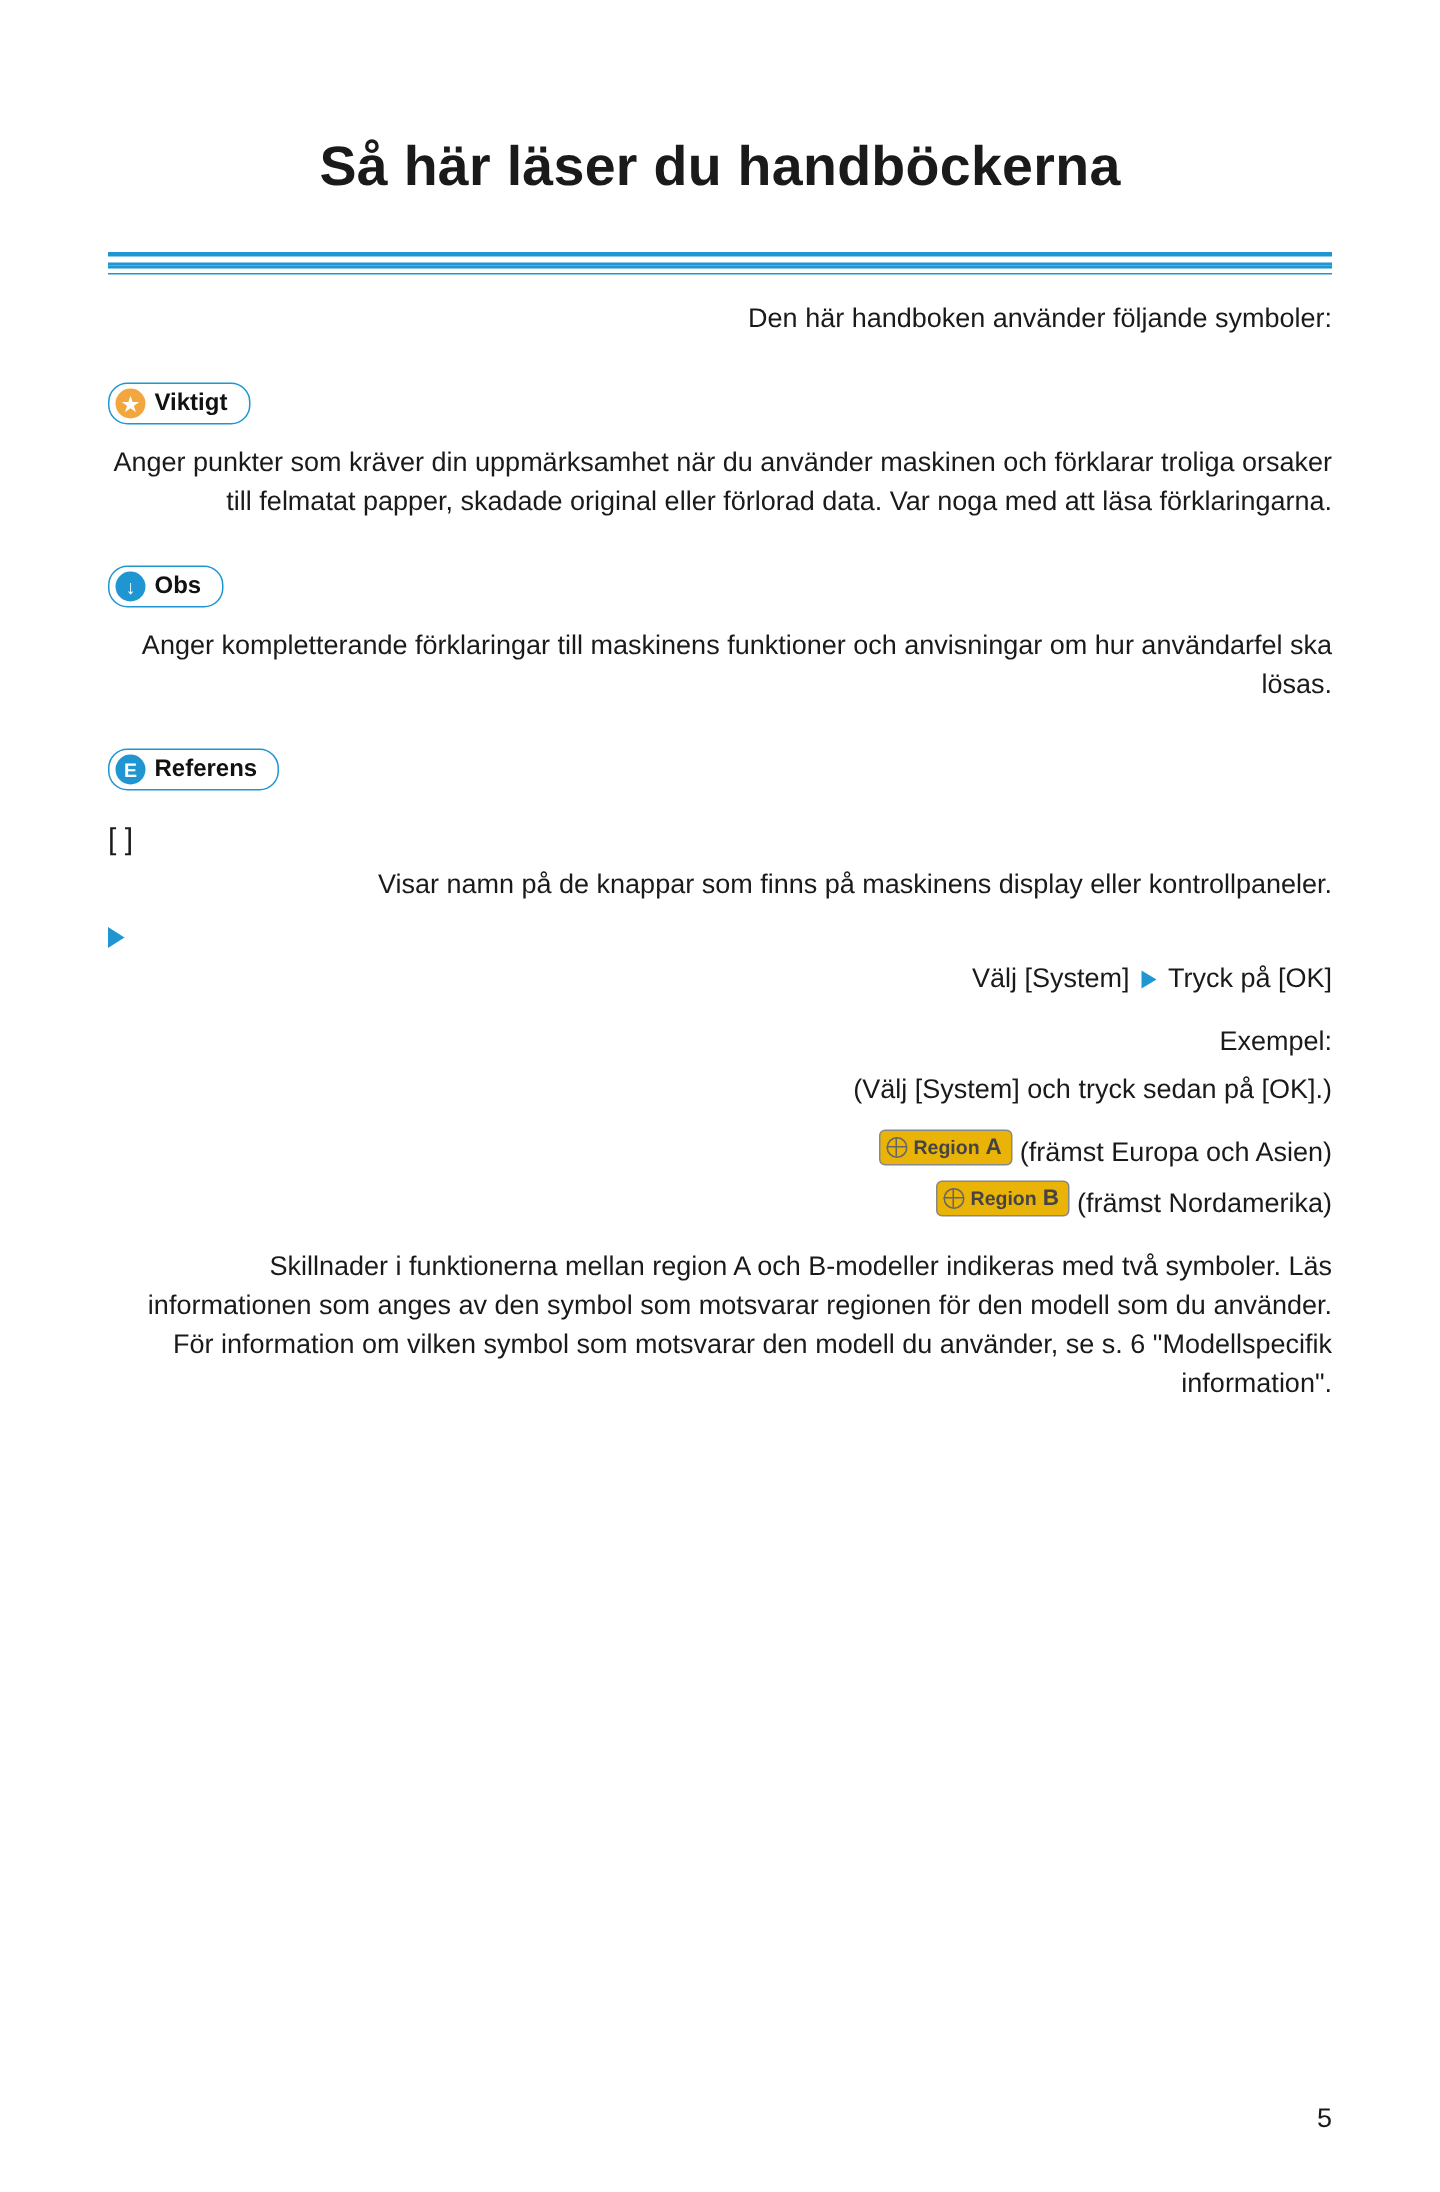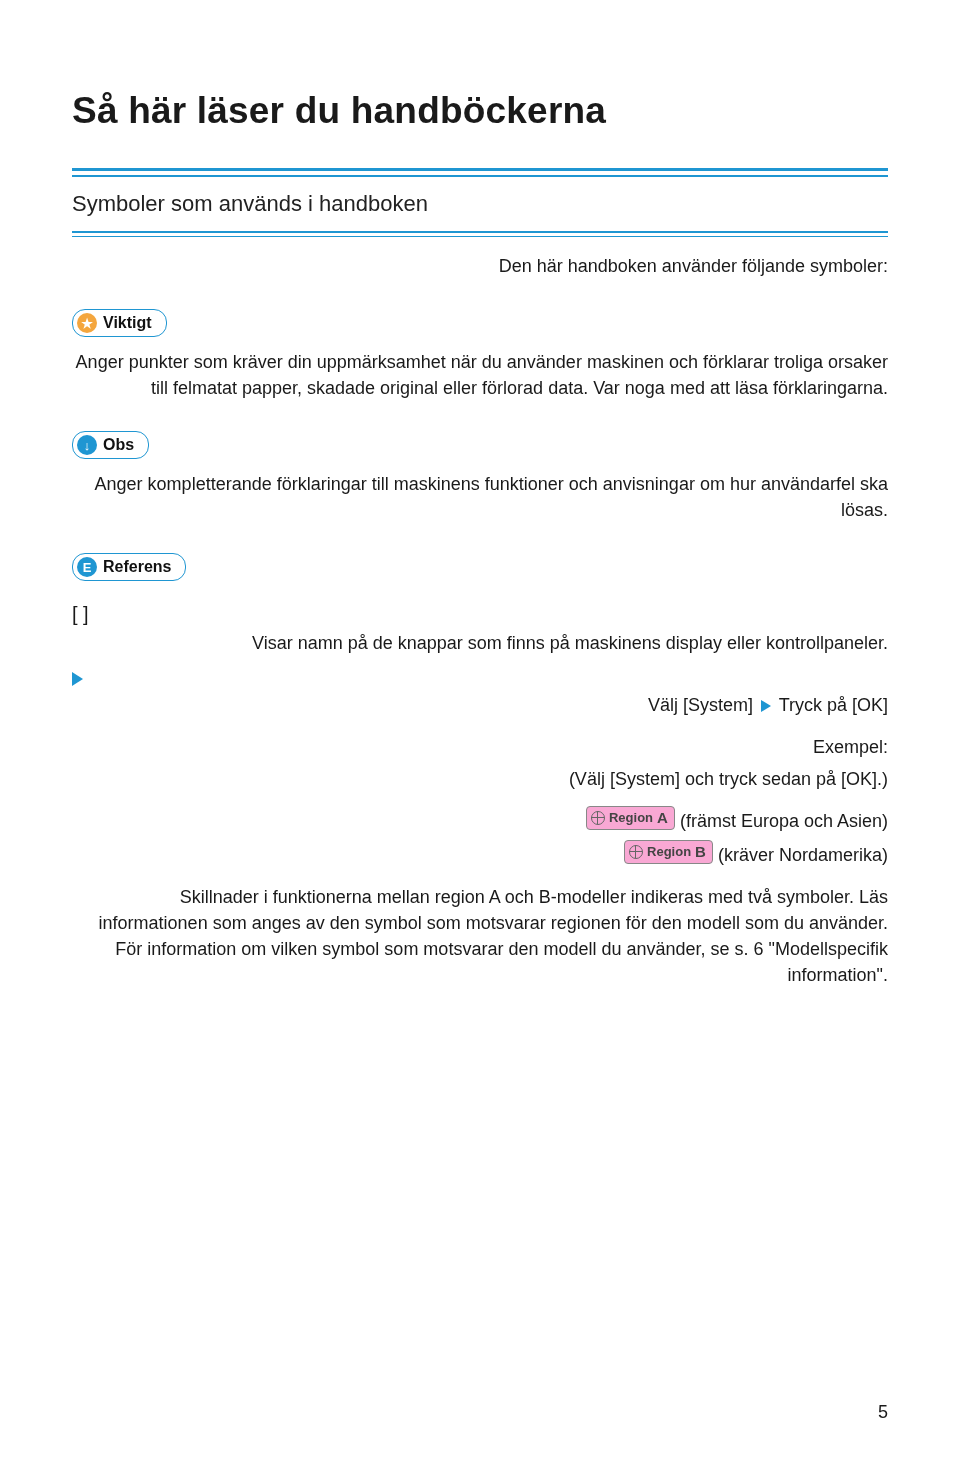--- a/index.html
+++ b/index.html
@@ -13,20 +13,21 @@
     position: relative;
   }
   .page {
     padding: 90px 72px 0 72px;
   }
   h1 {
     font-size: 37px;
     font-weight: 700;
     margin: 0 0 36px 0;
     letter-spacing: 0.2px;
+    text-align: center;
   }
   .rule-thick {
     height: 3px;
     background: #1f96d2;
     margin-bottom: 4px;
   }
   .rule-thin {
     height: 1.5px;
     background: #1f96d2;
   }
@@ -99,21 +100,21 @@
     display: inline-flex;
     align-items: center;
     height: 22px;
     border: 1px solid #888;
     border-radius: 4px;
     padding: 0 6px 0 4px;
     gap: 4px;
     font-size: 13px;
     font-weight: 700;
     color: #444;
-    background: #f9a8d4;
+    background: #eab308;
     vertical-align: 2px;
   }
   .region-badge .globe {
     width: 14px; height: 14px; border-radius: 50%;
     border: 1.2px solid #666;
     position: relative;
     box-sizing: border-box;
   }
   .region-badge .globe::before {
     content:"";
@@ -139,21 +140,20 @@
 </head>
 <body>
 
 <div class="page">
 
   <h1>Så här läser du handböckerna</h1>
 
   <div class="rule-thick"></div>
   <div class="rule-thin"></div>
 
-  <h2>Symboler som används i handboken</h2>
 
   <div class="subrule-top"></div>
   <div class="subrule-bot"></div>
 
   <p class="body">Den här handboken använder följande symboler:</p>
 
   
   <div class="label-pill">
     <span class="pill-icon icon-orange">★</span>
     <span>Viktigt</span>
@@ -197,20 +197,20 @@
     <span> (främst Europa och Asien)</span>
   </p>
 
   
   <p class="body" style="margin:6px 0 14px 0;">
     <span class="region-badge">
       <span class="globe"></span>
       <span>Region</span>
       <span class="region-letter">B</span>
     </span>
-    <span> (kräver Nordamerika)</span>
+    <span> (främst Nordamerika)</span>
   </p>
 
   <p class="body">Skillnader i funktionerna mellan region A och B-modeller indikeras med två symboler. Läs informationen som anges av den symbol som motsvarar regionen för den modell som du använder. För information om vilken symbol som motsvarar den modell du använder, se s. 6 "Modellspecifik information".</p>
 
 </div>
 
 <div class="page-number">5</div>
 
 </body></html>

